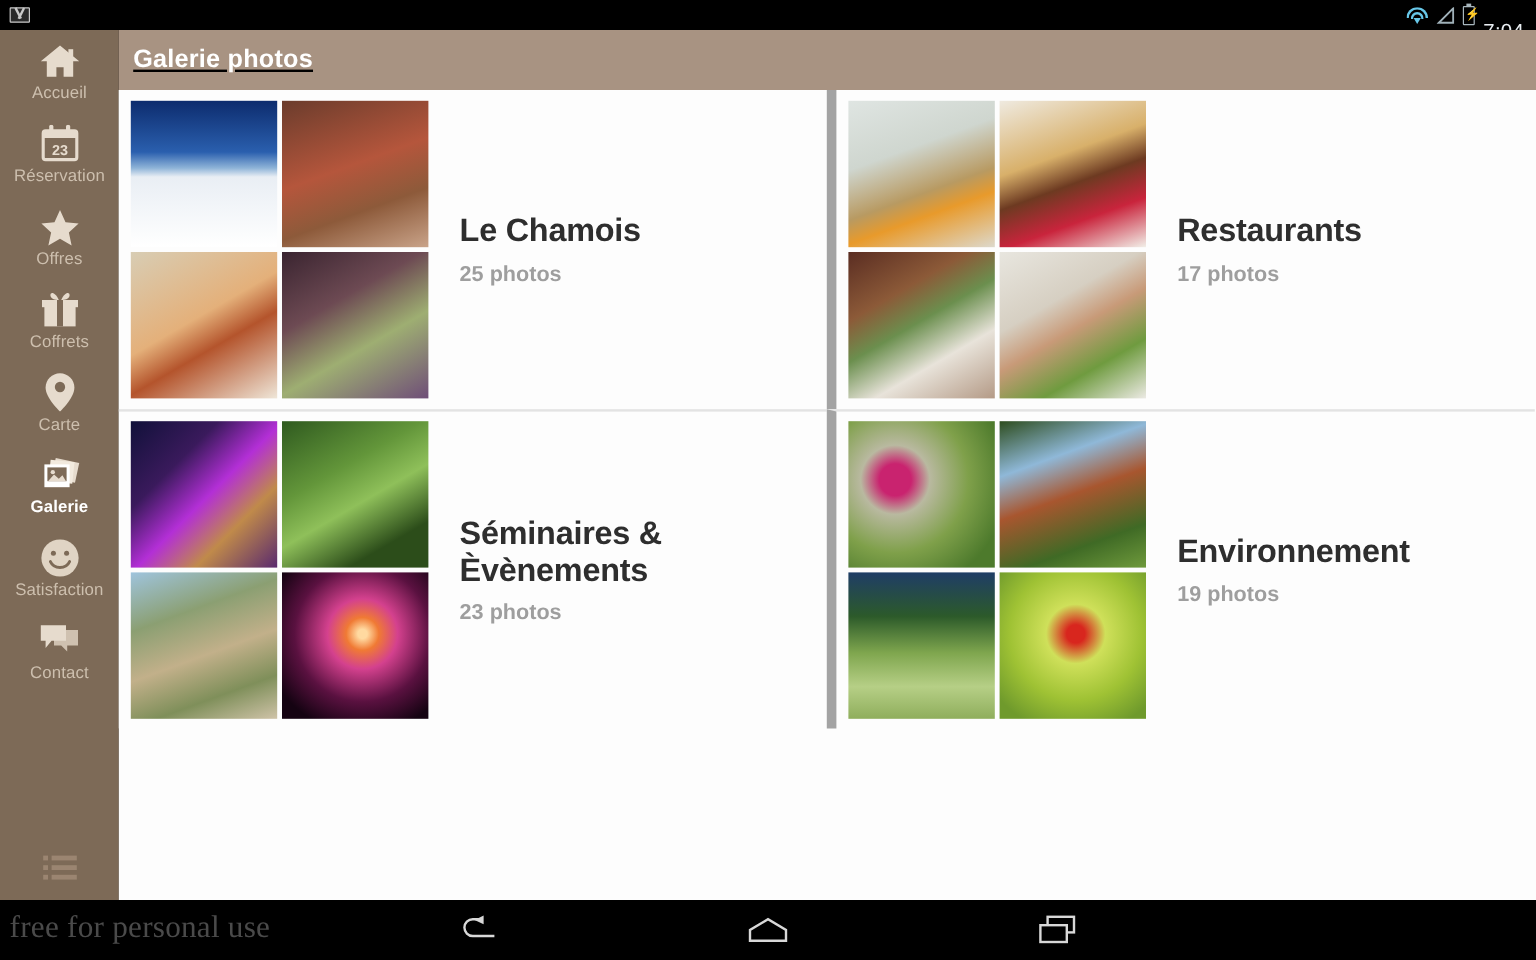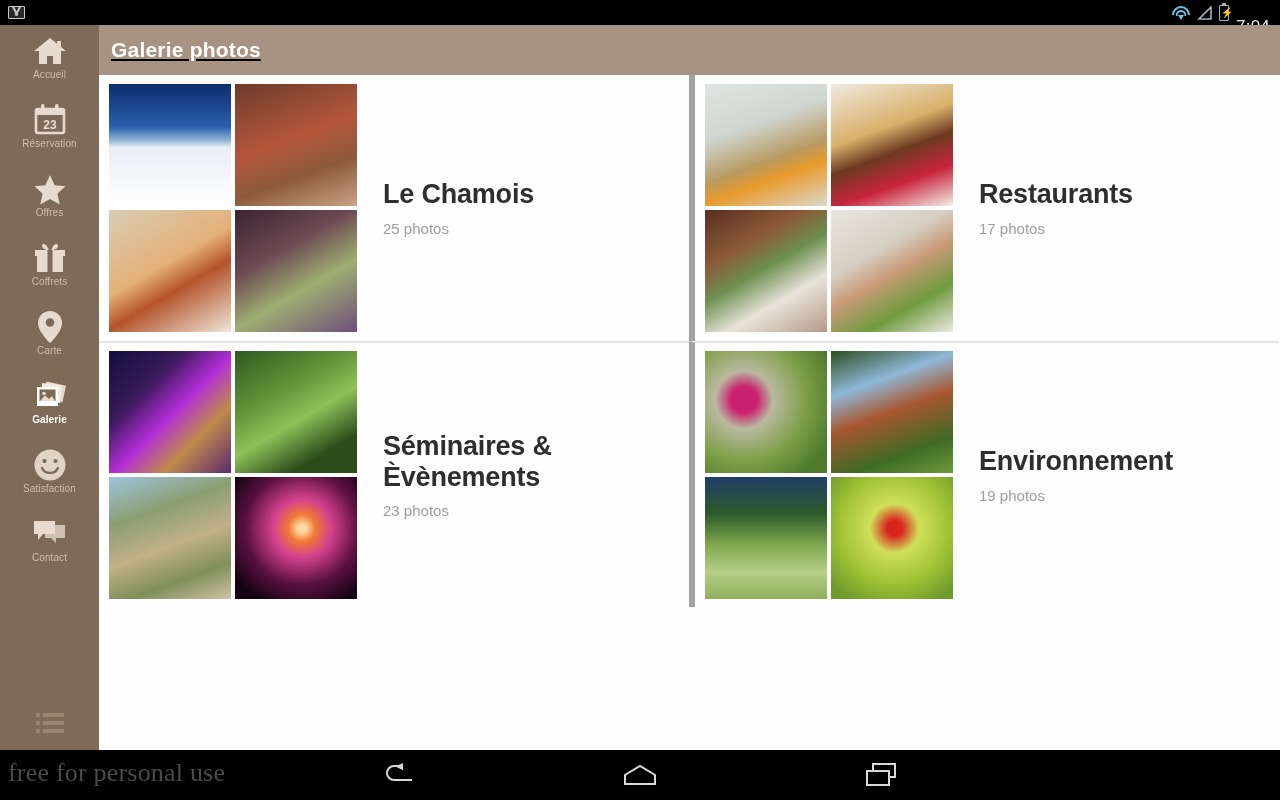--- a/index.html
+++ b/index.html
@@ -46,21 +46,21 @@
   .sidebar {
     position:absolute; left:0; top:25px; width:99px; height:725px;
     background:#7d6a57;
     display:flex; flex-direction:column; align-items:center;
   }
   .side-item {
     width:99px; height:69px; display:flex; flex-direction:column;
     align-items:center; justify-content:flex-start; padding-top:8px; cursor:pointer;
   }
   .side-ico { height:36px; display:flex; align-items:center; justify-content:center; }
-  .side-lbl { font-size:10px; color:#cdbfae; margin-top:0; letter-spacing:.1px;}
+  .side-lbl { font-size:14px; color:#cdbfae; margin-top:0; letter-spacing:.1px;}
   .side-item.active .side-lbl { color:#ffffff; font-weight:bold; }
   .side-menu { margin-top:auto; margin-bottom:14px; cursor:pointer; }
 
   svg.ic { display:block; }
 
   
   .header {
     position:absolute; left:99px; top:25px; width:1181px; height:50px;
     background:#a89382; display:flex; align-items:center;text-decoration:underline;
   }
@@ -70,32 +70,32 @@
   .content {
     position:absolute; left:99px; top:75px; width:1181px; height:675px;
     background:#fdfdfd;
   }
   .grid { display:flex; flex-wrap:wrap; width:1181px; }
   .card {
     width:590px; height:266px; background:#fdfdfd; display:flex; align-items:center;
     cursor:pointer; position:relative;
   }
   .card.bl, .card.br { border-top:2px solid #e3e3e3; }
-  .card.tr, .card.br { border-left:6px solid #a3a3a3; }
+  .card.tr, .card.br { border-left:8px solid #a3a3a3; }
 
   .thumbs {
     width:248px; height:248px; display:grid;
     grid-template-columns:122px 122px; grid-template-rows:122px 122px;
     gap:4px; margin-left:10px; flex:0 0 auto;
   }
   .th { width:122px; height:122px; background-size:cover; background-position:center; }
 
   .card-text { padding-left:26px; }
   .card-title { font-size:27px; font-weight:bold; color:#2e2e2e; line-height:1.14; letter-spacing:-.2px;}
-  .card-count { font-size:15px; color:#9e9e9e; margin-top:10px; }
+  .card-count { font-size:18px; color:#9e9e9e; margin-top:10px;font-weight:bold; }
 
   
   .navbar {
     position:absolute; left:0; top:750px; width:1280px; height:50px; background:#000;font-family:Liberation Serif, serif;
   }
   .watermark {
     position:absolute; left:8px; top:8px; font-size:26px; color:#4a4a4a; letter-spacing:.2px;
   }
   .navbtns { position:absolute; left:0; top:0; width:1280px; height:50px;
              display:flex; align-items:center; justify-content:center; gap:185px; }

